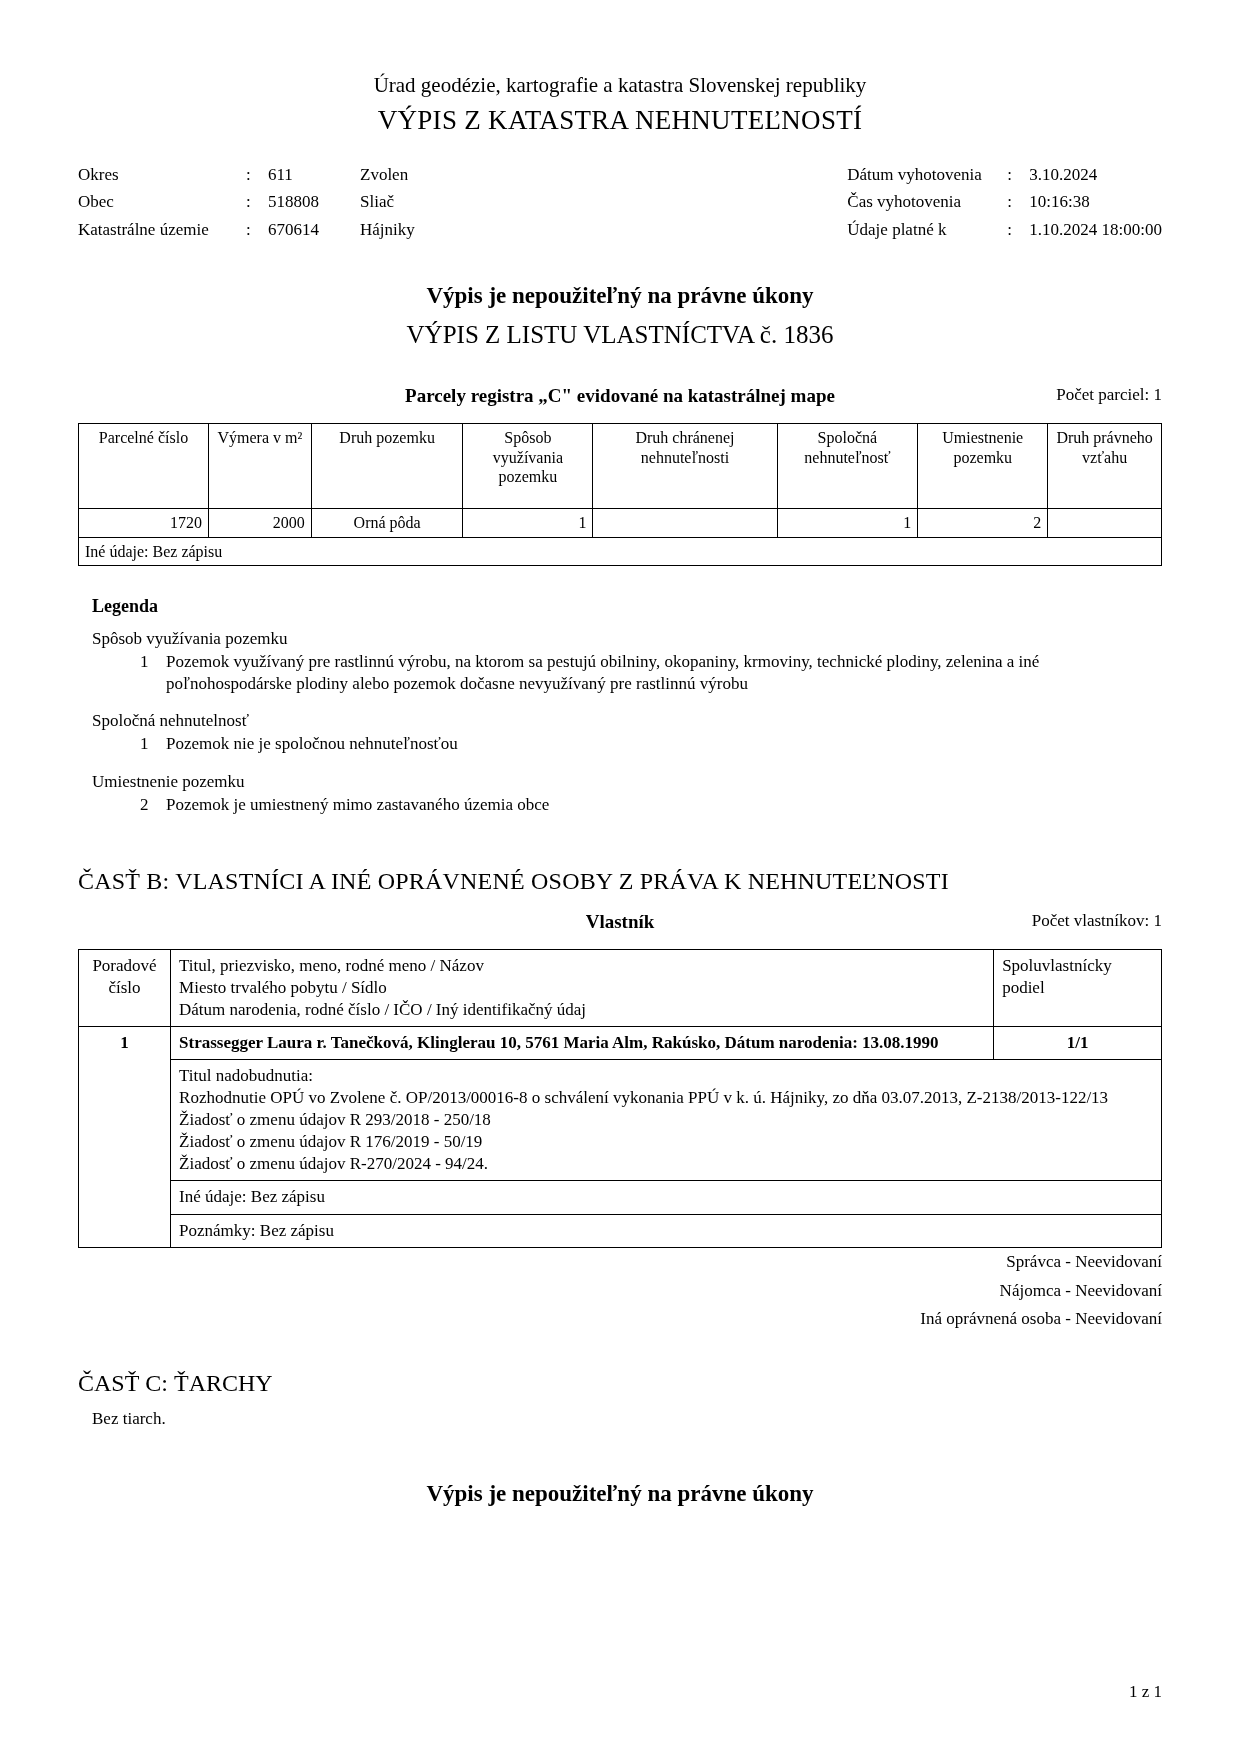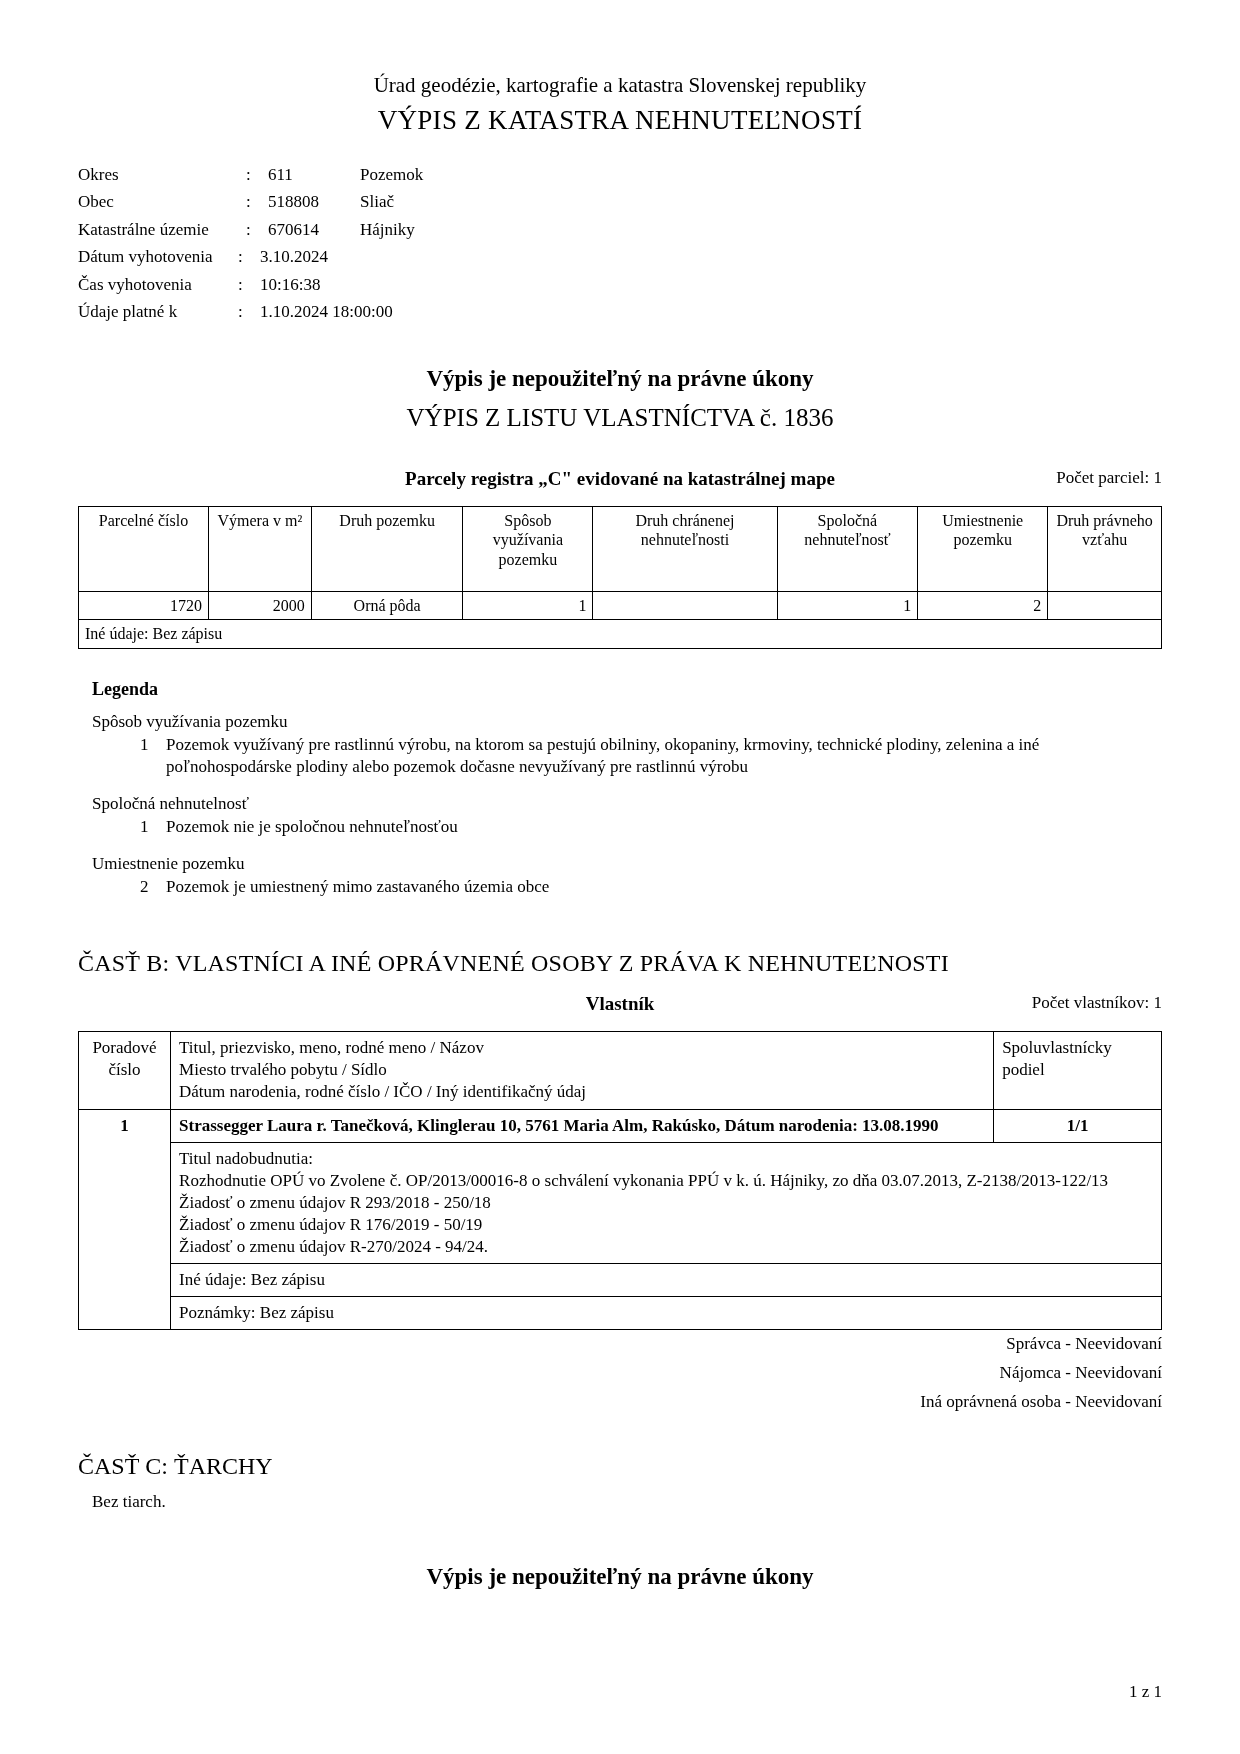--- a/index.html
+++ b/index.html
@@ -33,23 +33,22 @@
   .doc-title {
     text-align: center;
     font-size: 27px;
     line-height: 1.2;
     margin: 0 0 24px 0;
     letter-spacing: 0.3px;
   }
 
   .meta {
     display: flex;
-    justify-content: flex-end;
+    justify-content: space-between;
     margin: 0 0 40px 0;
-    flex-direction: column;
   }
   .meta-left, .meta-right { font-size: 17px; }
   .meta-row {
     display: flex;
     align-items: baseline;
     line-height: 1.62;
     white-space: nowrap;
   }
   .meta-left .m-label { width: 168px; }
   .meta-left .m-colon { width: 22px; }
@@ -206,21 +205,21 @@
 
   <div class="doc-org">Úrad geodézie, kartografie a katastra Slovenskej republiky</div>
   <div class="doc-title">VÝPIS Z KATASTRA NEHNUTEĽNOSTÍ</div>
 
   <div class="meta">
     <div class="meta-left">
       <div class="meta-row">
         <span class="m-label">Okres</span>
         <span class="m-colon">:</span>
         <span class="m-code">611</span>
-        <span class="m-name">Pozemok</span>
+        <span class="m-name">Zvolen</span>
       </div>
       <div class="meta-row">
         <span class="m-label">Obec</span>
         <span class="m-colon">:</span>
         <span class="m-code">518808</span>
         <span class="m-name">Sliač</span>
       </div>
       <div class="meta-row">
         <span class="m-label">Katastrálne územie</span>
         <span class="m-colon">:</span>

